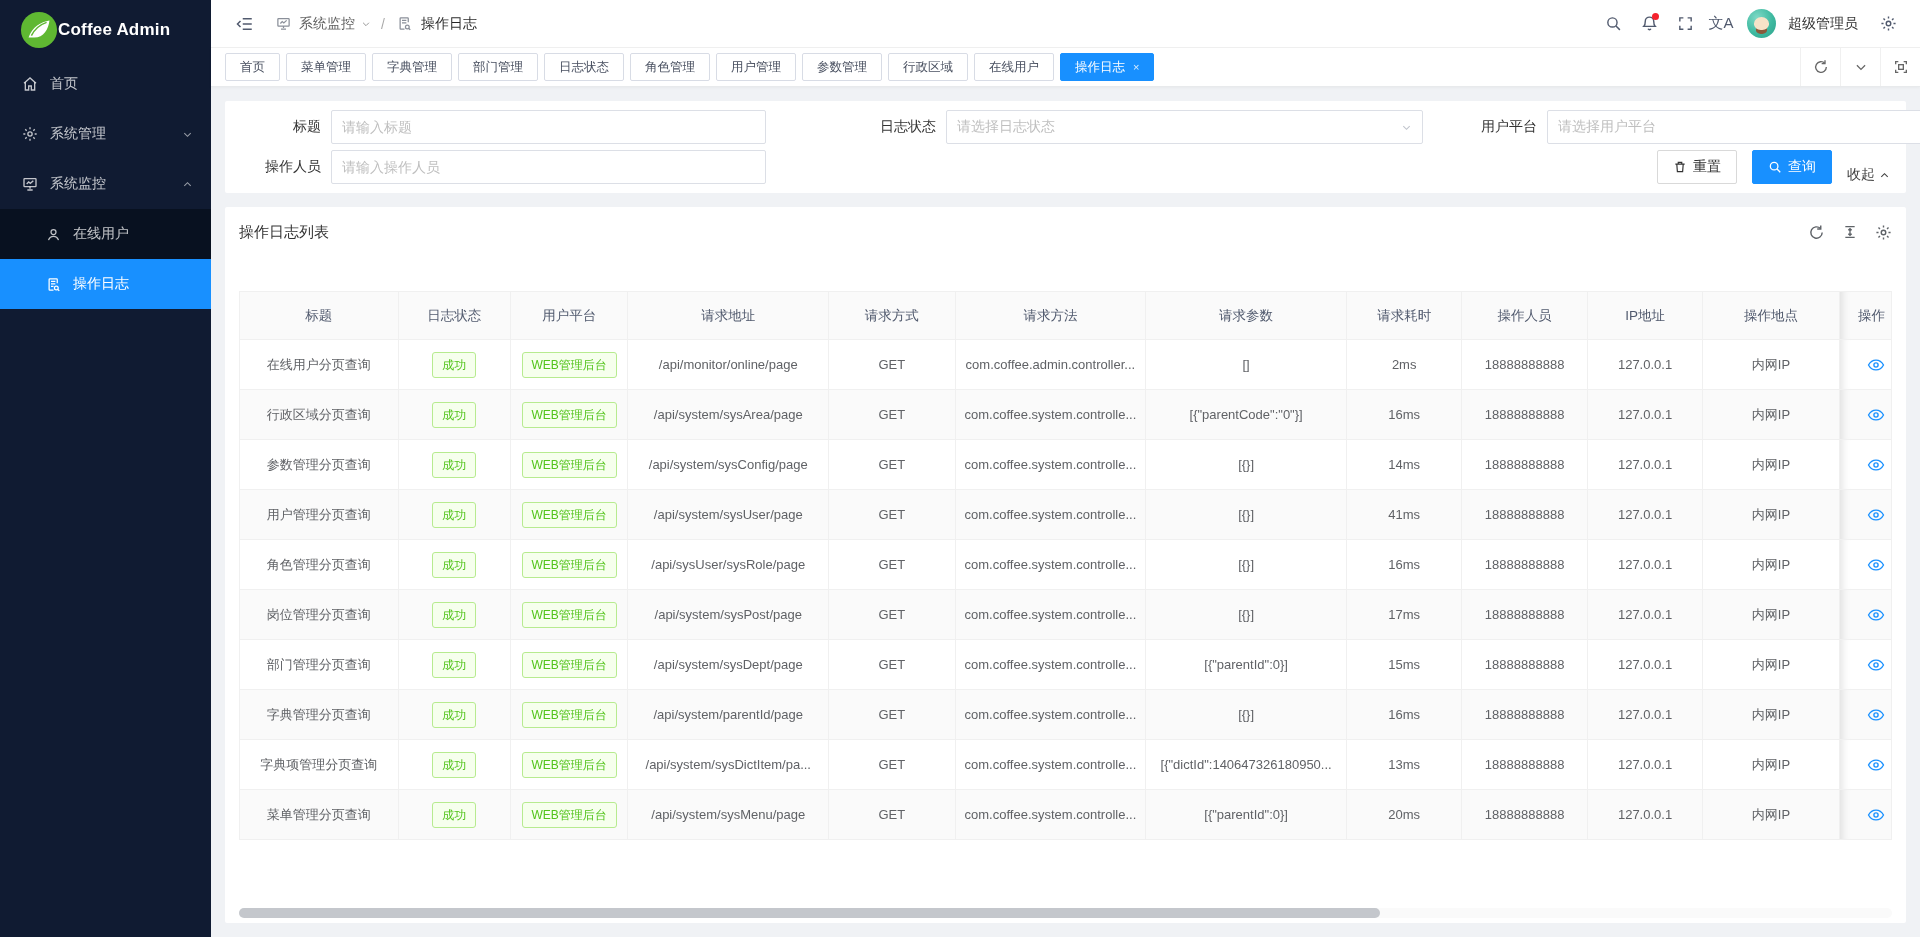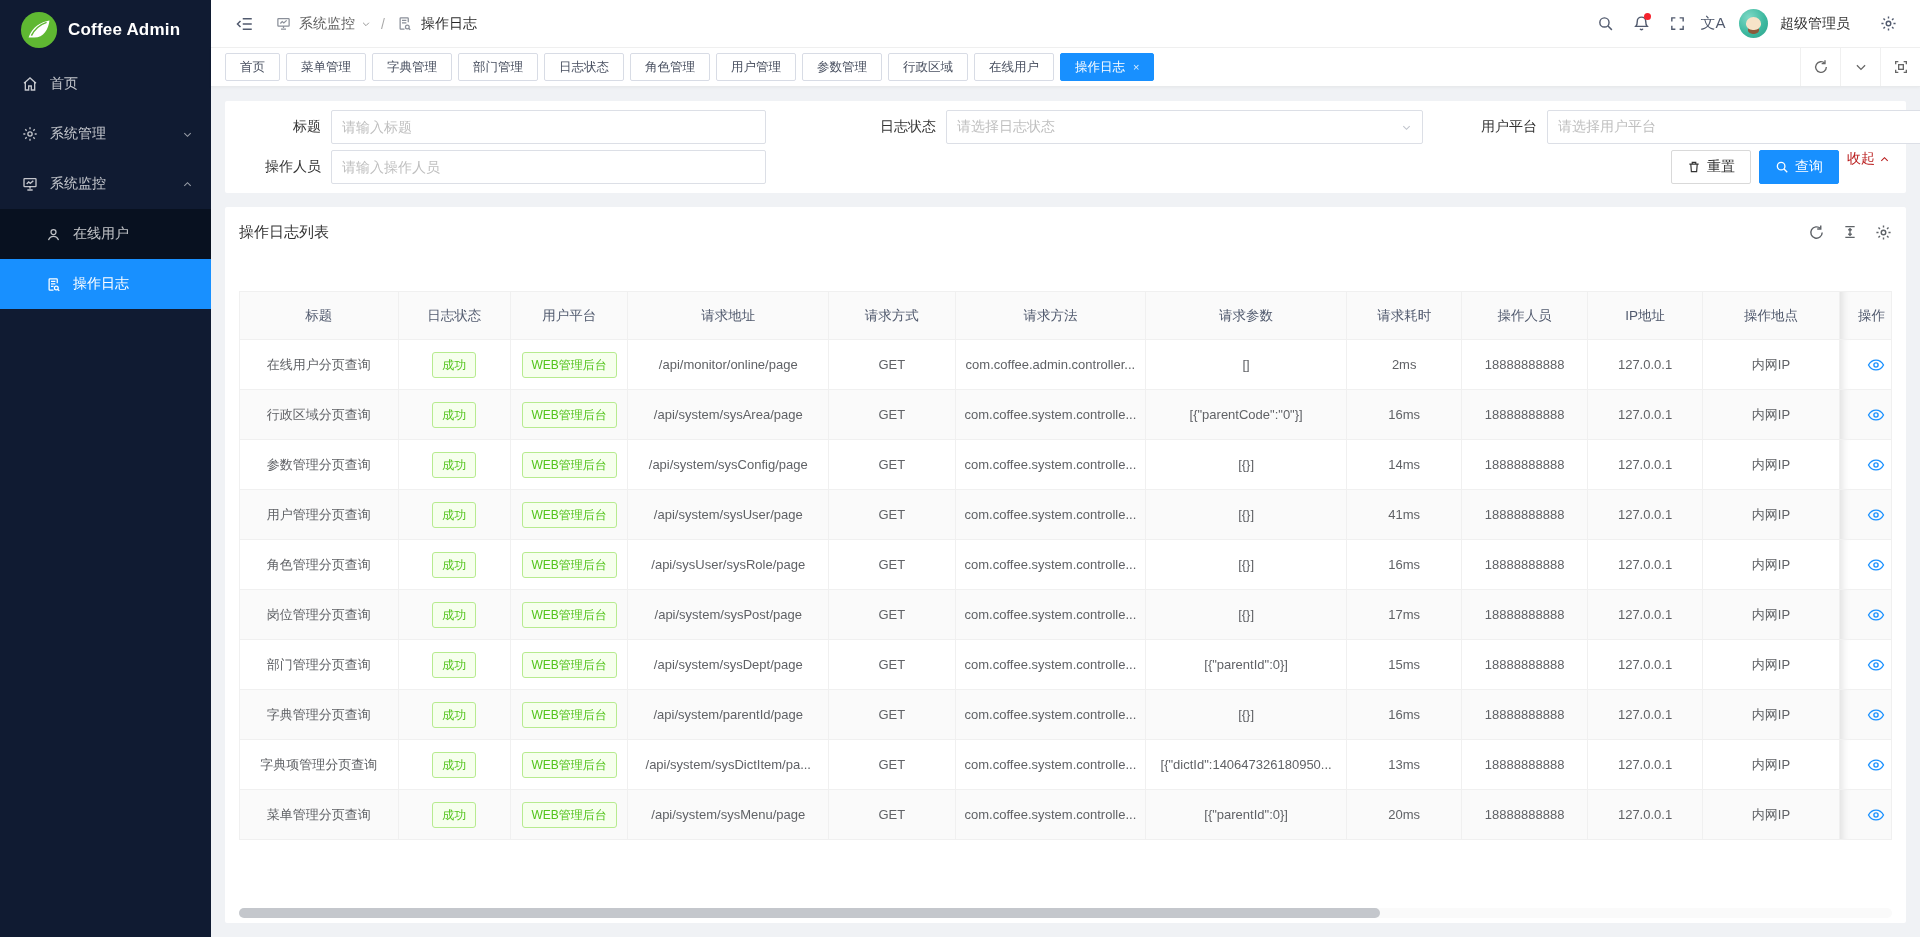--- a/index.html
+++ b/index.html
@@ -2,21 +2,21 @@
 <html><head>
 <meta charset="utf-8">
 <style>
   * { margin:0; padding:0; box-sizing:border-box; }
   html,body { width:1920px; height:937px; overflow:hidden; }
   body { font-family:"Liberation Sans","DejaVu Sans",sans-serif; font-size:14px; color:#333; }
   .app { display:flex; width:1920px; height:937px; background:#f0f2f5; }
 
   
   .sidebar { width:211px; background:#101b32; color:rgba(255,255,255,.75); flex-shrink:0; display:flex; flex-direction:column; }
-  .logo-row { height:59px; display:flex; align-items:center; padding-left:20px; gap:10px; }
+  .logo-row { height:59px; display:flex; align-items:center; padding-left:20px; }
   .logo-badge { width:38px; height:38px; flex-shrink:0; }
   .logo-text { color:#fff; font-weight:bold; font-size:17px; letter-spacing:.2px; }
   .menu-item { height:50px; display:flex; align-items:center; padding:0 18px 0 22px; gap:12px; cursor:pointer; font-size:14px; }
   .menu-item .mi-label { flex:1; }
   .menu-item svg { flex-shrink:0; }
   .submenu { background:#081120; }
   .submenu .menu-item { padding-left:46px; }
   .menu-item.active { background:#1890ff; color:#fff; }
   .chev { opacity:.75; }
 
@@ -28,21 +28,21 @@
   .tb-icon { color:#515a6e; display:flex; align-items:center; justify-content:center; width:32px; height:32px; cursor:pointer; }
   .crumb { display:flex; align-items:center; gap:6px; margin-left:12px; color:rgba(0,0,0,.65); }
   .crumb .sep { color:rgba(0,0,0,.35); margin:0 4px; }
   .crumb .cur { color:rgba(0,0,0,.85); }
   .tb-right { margin-left:auto; display:flex; align-items:center; gap:4px; }
   .bell-wrap { position:relative; }
   .bell-dot { position:absolute; top:5px; right:6px; width:7px; height:7px; border-radius:50%; background:#f5222d; }
   .trans-glyph { font-size:15px; color:#515a6e; }
   .avatar { width:29px; height:29px; border-radius:50%; background:radial-gradient(circle at 35% 30%, #7fd9c6 0%, #3eb9a0 55%, #2ea18a 100%); margin:0 8px 0 6px; position:relative; overflow:hidden; cursor:pointer; }
   .avatar::after { content:""; position:absolute; left:7px; top:8px; width:15px; height:13px; border-radius:50% 50% 45% 45%; background:#f6e3c8; box-shadow:0 6px 0 -2px #8a5a3b; }
-  .user-name { color:#333; margin-right:18px; cursor:pointer; }
+  .user-name { color:#333; margin-right:10px; cursor:pointer; }
 
   
   .tabbar { height:39px; background:#fff; display:flex; align-items:center; border-bottom:1px solid #e8eaec; box-shadow:0 1px 3px rgba(0,0,0,.04); flex-shrink:0; }
   .tabs { display:flex; align-items:center; gap:6px; padding-left:14px; flex:1; overflow:hidden; }
   .tab { height:28px; display:flex; align-items:center; padding:0 14px; border:1px solid #d8dce5; background:#fff; color:#495060; font-size:12.5px; cursor:pointer; white-space:nowrap; border-radius:2px; }
   .tab.active { background:#1890ff; border-color:#1890ff; color:#fff; }
   .tab .tab-close { margin-left:8px; font-size:11px; opacity:.85; cursor:pointer; }
   .tabbar-tools { display:flex; flex-shrink:0; }
   .tabbar-tools .tool { width:40px; height:38px; display:flex; align-items:center; justify-content:center; border-left:1px solid #f0f0f0; color:#666; cursor:pointer; }
 
@@ -55,24 +55,24 @@
   .f-row + .f-row { margin-top:6px; }
   .f-item { display:flex; align-items:center; }
   .f-label { width:96px; text-align:right; padding-right:10px; color:#333; flex-shrink:0; font-size:14px; }
   .f-control { height:34px; border:1px solid #dcdfe6; border-radius:2px; background:#fff; display:flex; align-items:center; padding:0 10px; color:#333; position:relative; }
   .f-control input { border:none; outline:none; width:100%; font:inherit; color:#333; background:transparent; }
   .f-control input::placeholder { color:#bfbfbf; }
   .f-select { justify-content:space-between; cursor:pointer; }
   .f-placeholder { color:#bfbfbf; }
   .w-input { width:435px; }
   .w-sel { width:477px; }
-  .f-buttons { margin-left:auto; display:flex; align-items:flex-start; gap:8px; }
+  .f-buttons { margin-left:auto; display:flex; align-items:flex-end; gap:15px; }
   .btn { height:34px; display:inline-flex; align-items:center; gap:6px; padding:0 15px; border-radius:2px; border:1px solid #d9d9d9; background:#fff; color:#333; cursor:pointer; font-size:14px; }
   .btn-primary { background:#1890ff; border-color:#1890ff; color:#fff; }
-  .link-collapse { color:#b91c1c; display:inline-flex; align-items:center; gap:4px; cursor:pointer; }
+  .link-collapse { color:#404040; display:inline-flex; align-items:center; gap:4px; cursor:pointer; }
 
   
   .table-card { background:#fff; border-radius:2px; flex:1; display:flex; flex-direction:column; padding:0 14px; min-height:0;gap:34px; }
   .card-head { height:50px; display:flex; align-items:center; flex-shrink:0; }
   .card-title { font-size:15px; color:#333; }
   .card-tools { margin-left:auto; display:flex; align-items:center; gap:17px; color:#5f6368; }
   .card-tools .ct { cursor:pointer; display:flex; }
 
   table { width:100%; border-collapse:collapse; table-layout:fixed; font-size:13px; color:#606266; }
   th,td { border:1px solid #f0f0f0; text-align:center; padding:0 6px; overflow:hidden; white-space:nowrap; text-overflow:ellipsis; }

